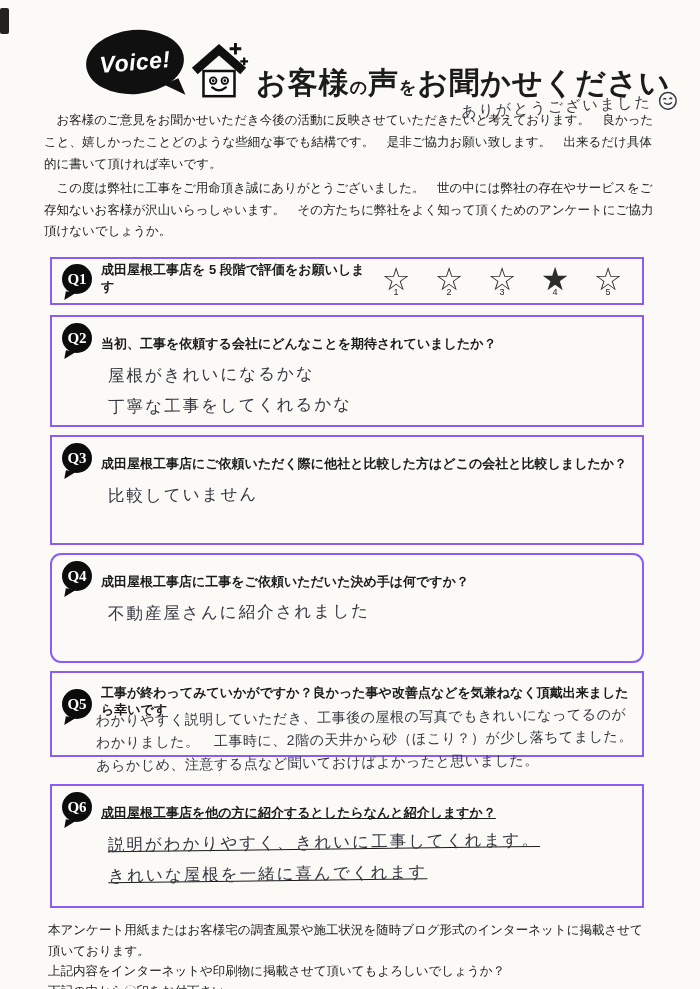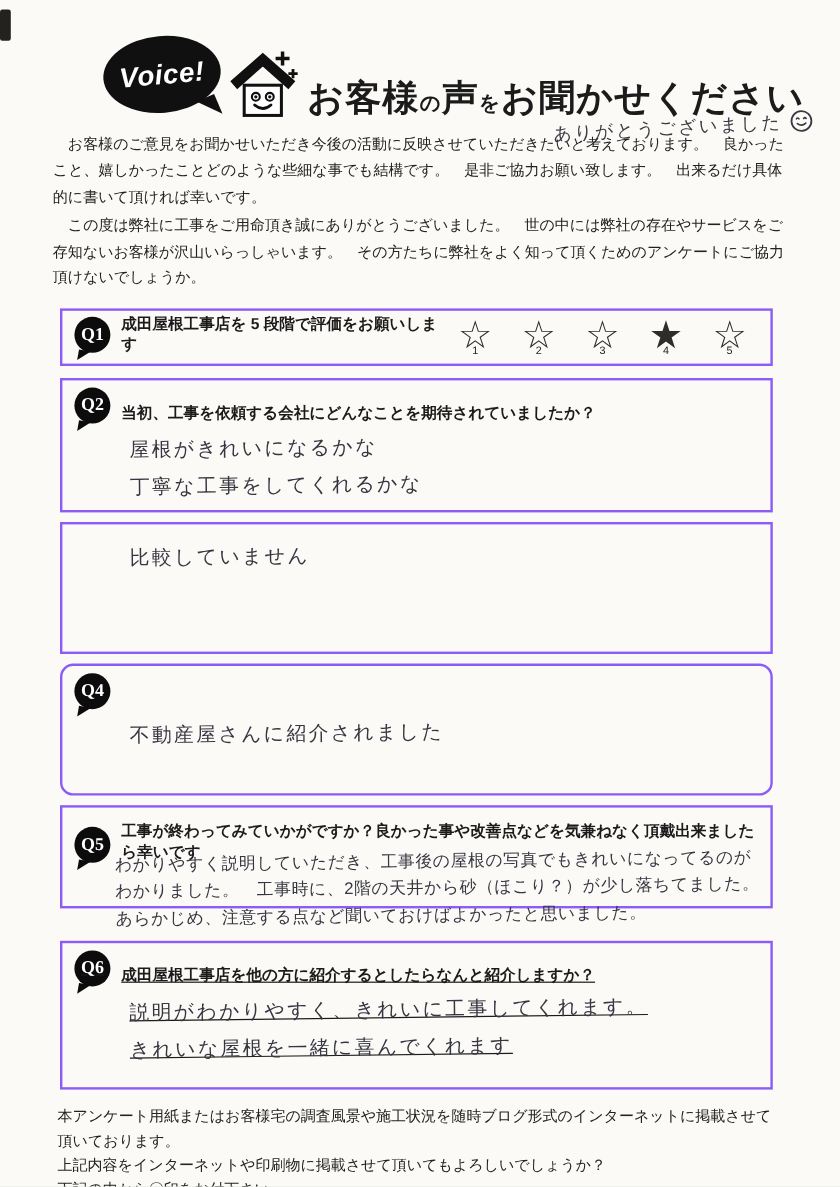--- a/index.html
+++ b/index.html
@@ -113,28 +113,33 @@
       <span class="qbadge">Q2</span>
       <span class="qtext">当初、工事を依頼する会社にどんなことを期待されていましたか？</span>
     </div>
     <div class="hw">
       <div>屋根がきれいになるかな</div>
       <div>丁寧な工事をしてくれるかな</div>
     </div>
   </div>
 
   <div class="qbox q3">
+    <div class="qrow">
+      <span class="qbadge">Q3</span>
+      <span class="qtext">成田屋根工事店にご依頼いただく際に他社と比較した方はどこの会社と比較しましたか？</span>
+    </div>
     <div class="hw">
       <div>比較していません</div>
     </div>
   </div>
 
   <div class="qbox q4">
     <div class="qrow">
       <span class="qbadge">Q4</span>
+      <span class="qtext">成田屋根工事店に工事をご依頼いただいた決め手は何ですか？</span>
     </div>
     <div class="hw">
       <div>不動産屋さんに紹介されました</div>
     </div>
   </div>
 
   <div class="qbox q5">
     <div class="qrow">
       <span class="qbadge">Q5</span>
       <span class="qtext">工事が終わってみていかがですか？良かった事や改善点などを気兼ねなく頂戴出来ましたら幸いです</span>

